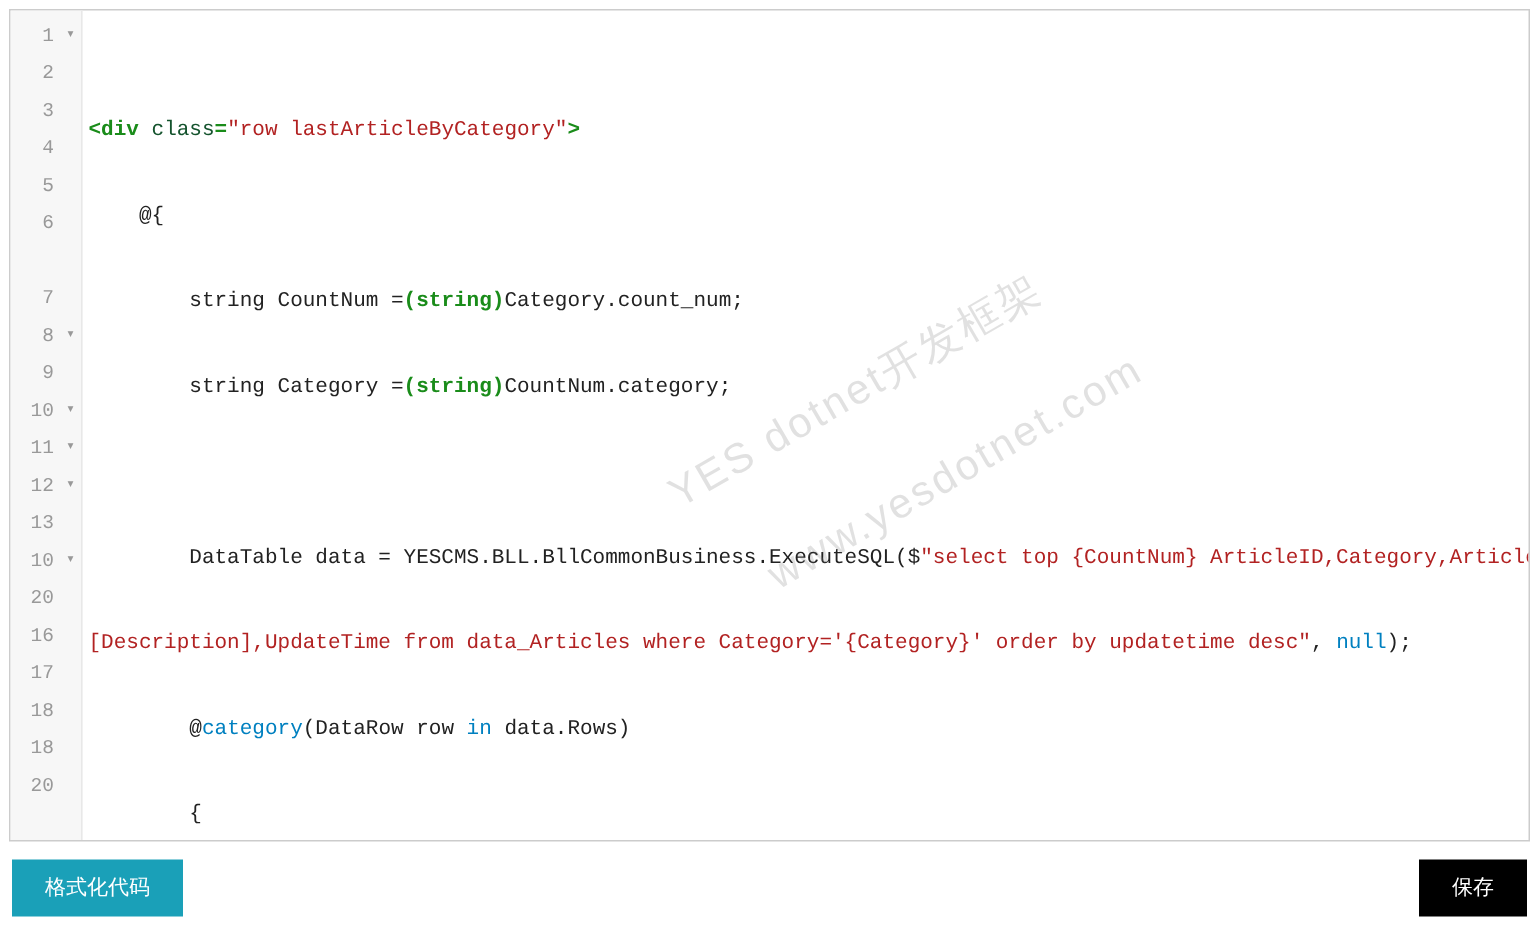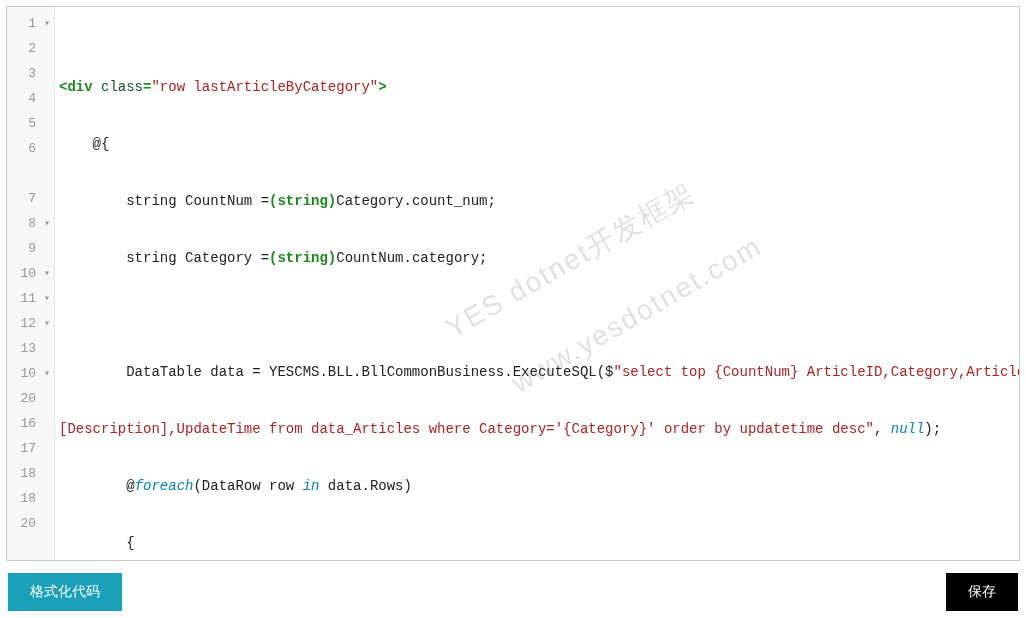--- a/index.html
+++ b/index.html
@@ -55,21 +55,21 @@
   }
   .code .line {
     height: 25px;
     line-height: 25px;
     padding-left: 4px;
   }
   .code .line.wrap { padding-left: 4px; }
   .t-tag   { color: #1a8c1a; font-weight: bold; }
   .t-attr  { color: #14532d; }
   .t-str   { color: #b22222; }
-  .t-kw    { color: #0080c0; font-style: italic; }
+  .t-kw    { color: #0080c0; }
   .t-id    { color: #222; }
   .watermark {
     position: absolute;
     top: 200px;
     left: 320px;
     transform: rotate(-30deg);
     font-size: 28px;
     color: rgba(120,120,120,0.22);
     pointer-events: none;
     font-family: Arial, sans-serif;
@@ -127,21 +127,21 @@
         &nbsp;&nbsp;&nbsp;<span>www.yesdotnet.com</span>
       </div>
 
       <div class="line"><span class="t-tag">&lt;div </span><span class="t-attr">class</span><span class="t-tag">=</span><span class="t-str">"row lastArticleByCategory"</span><span class="t-tag">&gt;</span></div>
       <div class="line"><span class="t-id">    @{</span></div>
       <div class="line"><span class="t-id">        string CountNum =</span><span class="t-tag">(string)</span><span class="t-id">Category.count_num;</span></div>
       <div class="line"><span class="t-id">        string Category =</span><span class="t-tag">(string)</span><span class="t-id">CountNum.category;</span></div>
       <div class="line"><span></span></div>
       <div class="line"><span class="t-id">        DataTable data = YESCMS.BLL.BllCommonBusiness.ExecuteSQL(</span><span class="t-id">$</span><span class="t-str">"select top {CountNum} ArticleID,Category,ArticleTitle,</span></div>
       <div class="line wrap"><span class="t-str">[Description],UpdateTime from data_Articles where Category='{Category}' order by updatetime desc"</span><span class="t-id">, </span><span class="t-kw">null</span><span class="t-id">);</span></div>
-      <div class="line"><span class="t-id">        @</span><span class="t-kw">foreach</span><span class="t-id">(DataRow row </span><span class="t-kw">in</span><span class="t-id"> data.Rows)</span></div>
+      <div class="line"><span class="t-id">        @</span><span class="t-kw">category</span><span class="t-id">(DataRow row </span><span class="t-kw">in</span><span class="t-id"> data.Rows)</span></div>
       <div class="line"><span class="t-id">        {</span></div>
       
       
       
       
       
       
       
       
       

